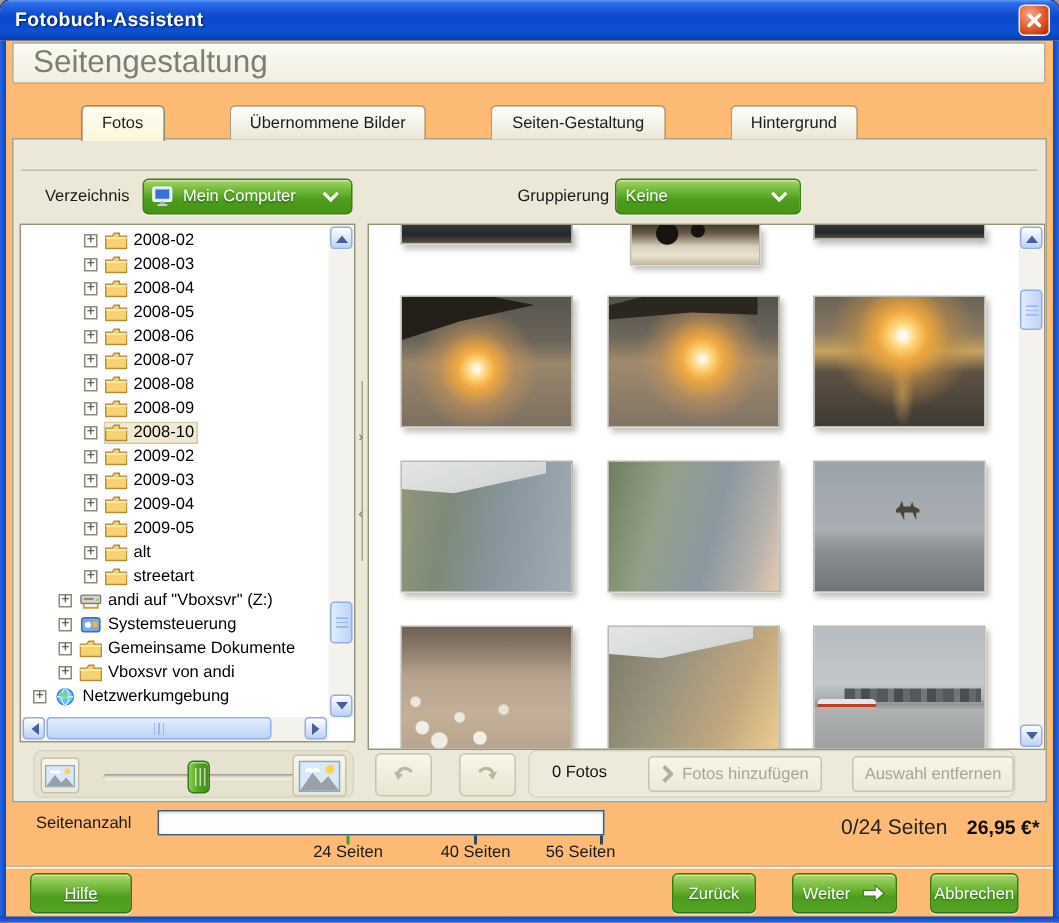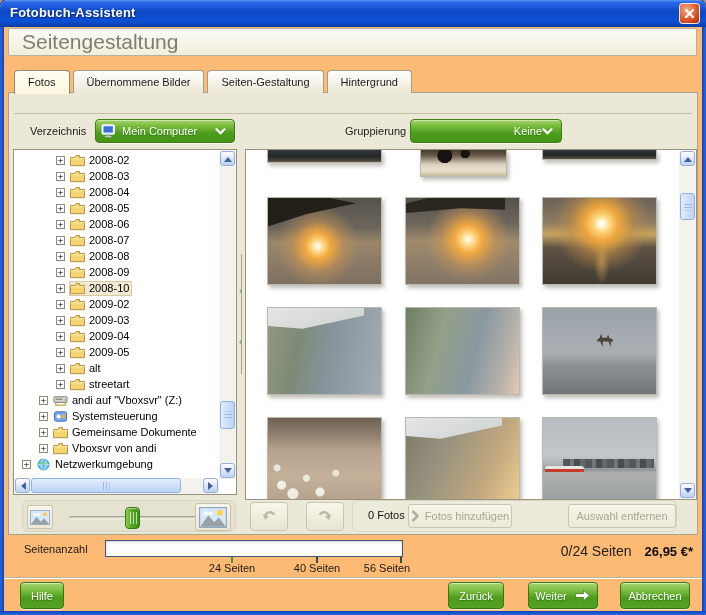--- a/index.html
+++ b/index.html
@@ -21,21 +21,21 @@
     background:radial-gradient(circle at 35% 30%,#f4a987 0%,#e4663a 45%,#c23a10 80%,#a52f0c 100%);
     display:flex;align-items:center;justify-content:center;cursor:pointer;}
   
   .headerbox{position:absolute;left:8px;top:28px;width:689px;height:28px;border:1px solid #b3b09b;border-radius:2px;
     background:linear-gradient(180deg,#fcfbf4,#f0eedd);}
   .headerbox span{position:absolute;left:13px;top:1px;font-size:21px;color:#7e7f70;}
   
   .tabs{position:absolute;left:14px;top:70px;height:23px;display:flex;gap:3px;z-index:2;}
   .tab{height:23px;padding:0 13px;font-size:11px;color:#1c1c1c;line-height:22px;
     border:1px solid #a29f89;border-bottom:none;border-radius:4px 4px 0 0;
-    background:linear-gradient(180deg,#ffffff,#eae7d4);cursor:pointer;}
+    background:linear-gradient(180deg,#ffffff,#eae7d4);cursor:pointer;margin-left:40px;}
   .tab.active{background:linear-gradient(180deg,#fffef2,#fcf6dc);border-color:#8e8b74;height:24px;position:relative;z-index:3;}
   
   .panel{position:absolute;left:8px;top:92px;width:690px;height:443px;border:1px solid #a5a28c;background:#ebe8d7;}
   .instruction{position:absolute;left:17px;top:99px;font-size:11px;color:#1a1a1a;z-index:2;}
   .hr1{position:absolute;left:14px;top:113px;width:678px;height:1px;background:#c2bfa9;z-index:2;}
   .flabel{position:absolute;top:125px;font-size:11px;color:#1a1a1a;z-index:2;}
   .dropdown{position:absolute;top:119px;height:24px;border-radius:4px;border:1px solid #3d7f15;z-index:2;cursor:pointer;
     background:linear-gradient(180deg,#a7d36c 0%,#74b93a 30%,#4d9c1e 60%,#459417 100%);
     box-shadow:0 1px 0 rgba(255,255,255,.6), inset 0 1px 0 rgba(255,255,255,.45);
     display:flex;align-items:center;color:#fff;font-size:11px;}
@@ -196,21 +196,21 @@
     </span>
     <span class="val">Mein Computer</span>
     <span class="chev">
       <svg width="11" height="7" viewBox="0 0 11 7">
           <path d="M1.5 1.2 L5.5 5.2 L9.5 1.2" stroke="#fff" stroke-width="2.2" fill="none" stroke-linecap="round"></path>
         </svg>
     </span>
   </div>
 
   <span class="flabel" style="left:345px;">Gruppierung</span>
-  <div class="dropdown" style="left:410px;width:152px;text-align:right;">
+  <div class="dropdown" style="left:410px;width:124px;">
     <span class="val">Keine</span>
     <span class="chev">
       <svg width="11" height="7" viewBox="0 0 11 7">
           <path d="M1.5 1.2 L5.5 5.2 L9.5 1.2" stroke="#fff" stroke-width="2.2" fill="none" stroke-linecap="round"></path>
         </svg>
     </span>
   </div>
 
   <div class="treewrap">
     <div class="tree" id="tree">
@@ -567,21 +567,21 @@
   </div>
   <div class="toolbtn" style="left:306px;top:502px;">
     <svg width="18" height="14" viewBox="0 0 20 16">
       <path d="M4.5 4.5 C8 1 13.5 2.5 14.5 7.5" fill="none" stroke="#bcb7a0" stroke-width="2.6" stroke-linecap="round"></path>
       <path d="M17.4 4.8 L14.2 11.4 L10.4 7.2 Z" fill="#bcb7a0"></path>
     </svg>
   </div>
 
   <div class="group" style="left:352px;top:500px;width:325px;height:32px;background:#eceadb;"></div>
   <span class="countlabel">0 Fotos</span>
-  <div class="disbtn" style="left:408px;width:104px;">
+  <div class="disbtn" style="left:432px;width:116px;">
     <svg width="8" height="12" viewBox="0 0 8 12">
       <path d="M1.5 1 L6.5 6 L1.5 11" stroke="#b3af9c" stroke-width="2.6" fill="none" stroke-linejoin="round"></path>
     </svg>
     <span>Fotos hinzufügen</span>
   </div>
   <div class="disbtn" style="left:568px;width:108px;">
     <span>Auswahl entfernen</span>
   </div>
 
   <span class="pageslabel">Seitenanzahl</span>
@@ -594,28 +594,28 @@
       <div class="tickmark" style="left: 400px;"></div>
       <span class="ticklabel" style="left: 387px;">56 Seiten</span>
     </div>
   <div class="pstatus">
     <span class="st">0/24 Seiten</span>
     <span class="pr">26,95 €*</span>
   </div>
 
   <div class="footline1"></div>
   <div class="footline2"></div>
-  <div class="gbtn" style="left:20px;width:44px;">
+  <div class="gbtn" style="left:20px;width:68px;text-decoration:underline;">
     <span>Hilfe</span>
   </div>
   <div class="gbtn" style="left:448px;width:56px;">
     <span>Zurück</span>
   </div>
   <div class="gbtn" style="left:528px;width:70px;">
     <span>Weiter</span>
     <svg width="17" height="13" viewBox="0 0 18 14">
       <path d="M1.5 5 h8.5 v-3.6 l6.5 5.6 -6.5 5.6 v-3.6 h-8.5 z" fill="#fff" stroke="#35780e" stroke-width="0.8"></path>
     </svg>
   </div>
-  <div class="gbtn" style="left:620px;width:70px;">
+  <div class="gbtn" style="left:620px;width:59px;">
     <span>Abbrechen</span>
   </div>
 </div>
 
 </body></html>

